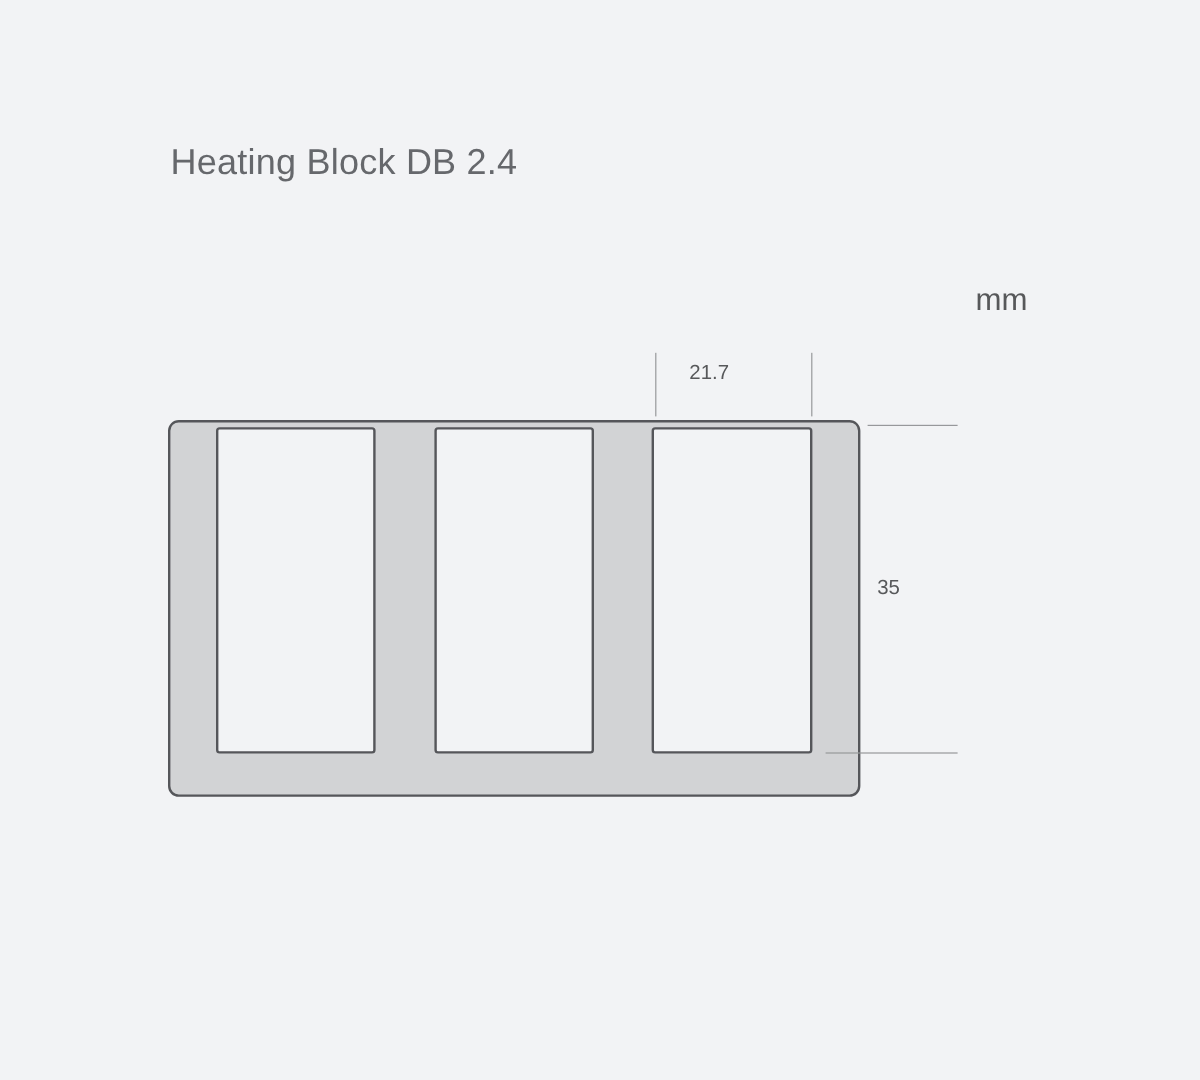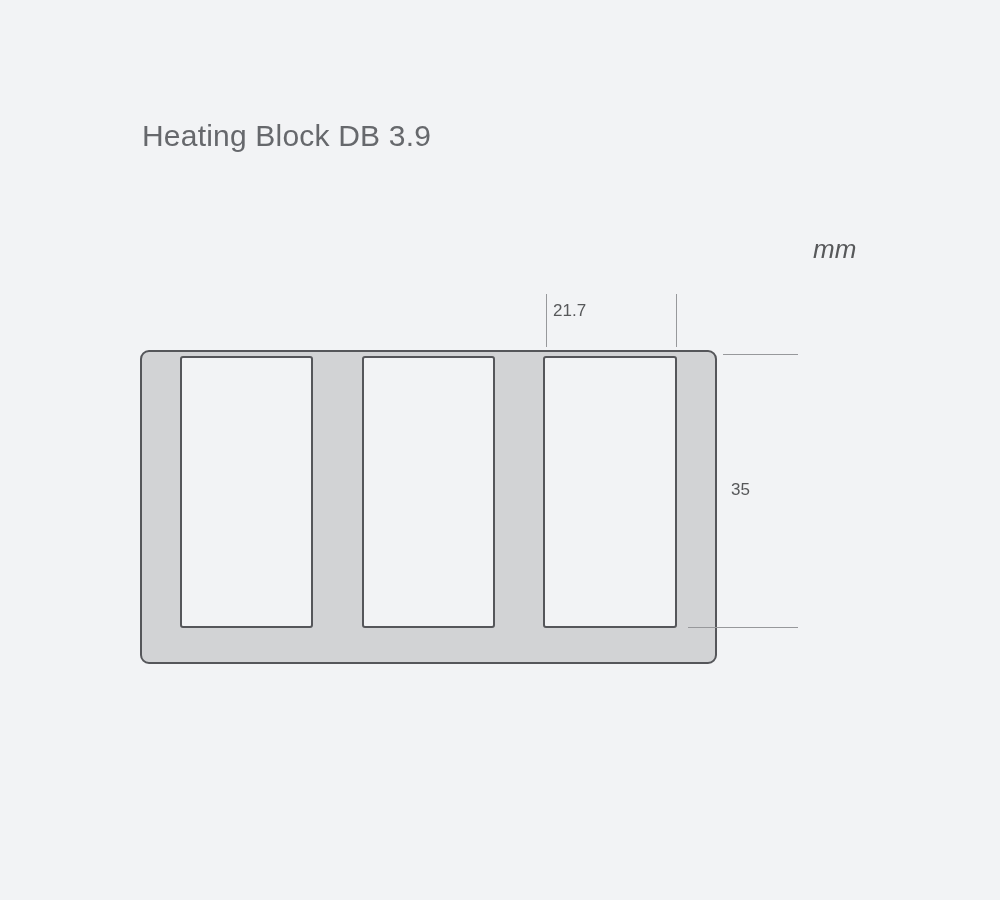--- a/index.html
+++ b/index.html
@@ -26,21 +26,20 @@
     letter-spacing: 0.2px;
     white-space: nowrap;
   }
   .unit-label {
     position: absolute;
     left: 813px;
     top: 234px;
     font-size: 26px;
     font-weight: 400;
     color: var(--text, #57585a);
-    font-style: italic;
   }
   
   .block-body {
     position: absolute;
     left: 140px;
     top: 350px;
     width: 577px;
     height: 314px;
     box-sizing: border-box;
     background: var(--block-fill, #d2d3d5);
@@ -69,23 +68,24 @@
     top: 294px;
     width: 1px;
     height: 53px;
     background: var(--dimension-line, #97989b);
     z-index: 3;
   }
   .dim-tick.tick-left  { left: 546px; }
   .dim-tick.tick-right { left: 676px; }
   .dim-width-label {
     position: absolute;
-    left: 553px;
+    left: 526px;
     top: 301px;
     width: 130px;
+    text-align: center;
     font-size: 17px;
     color: var(--text, #57585a);
     z-index: 3;
   }
   .ext-line {
     position: absolute;
     height: 1px;
     background: var(--dimension-line, #97989b);
     z-index: 4;
   }
@@ -98,21 +98,21 @@
     font-size: 17px;
     color: var(--text, #57585a);
     z-index: 4;
   }
 </style>
 </head>
 <body>
 
 <div class="screen">
 
-  <div class="page-title">Heating Block DB 3.9</div>
+  <div class="page-title">Heating Block DB 2.4</div>
 
   <div class="unit-label">mm</div>
 
   <div class="block-body"></div>
   <div class="well-slot slot-1"></div>
   <div class="well-slot slot-2"></div>
   <div class="well-slot slot-3"></div>
 
   <div class="dim-tick tick-left"></div>
   <div class="dim-tick tick-right"></div>

